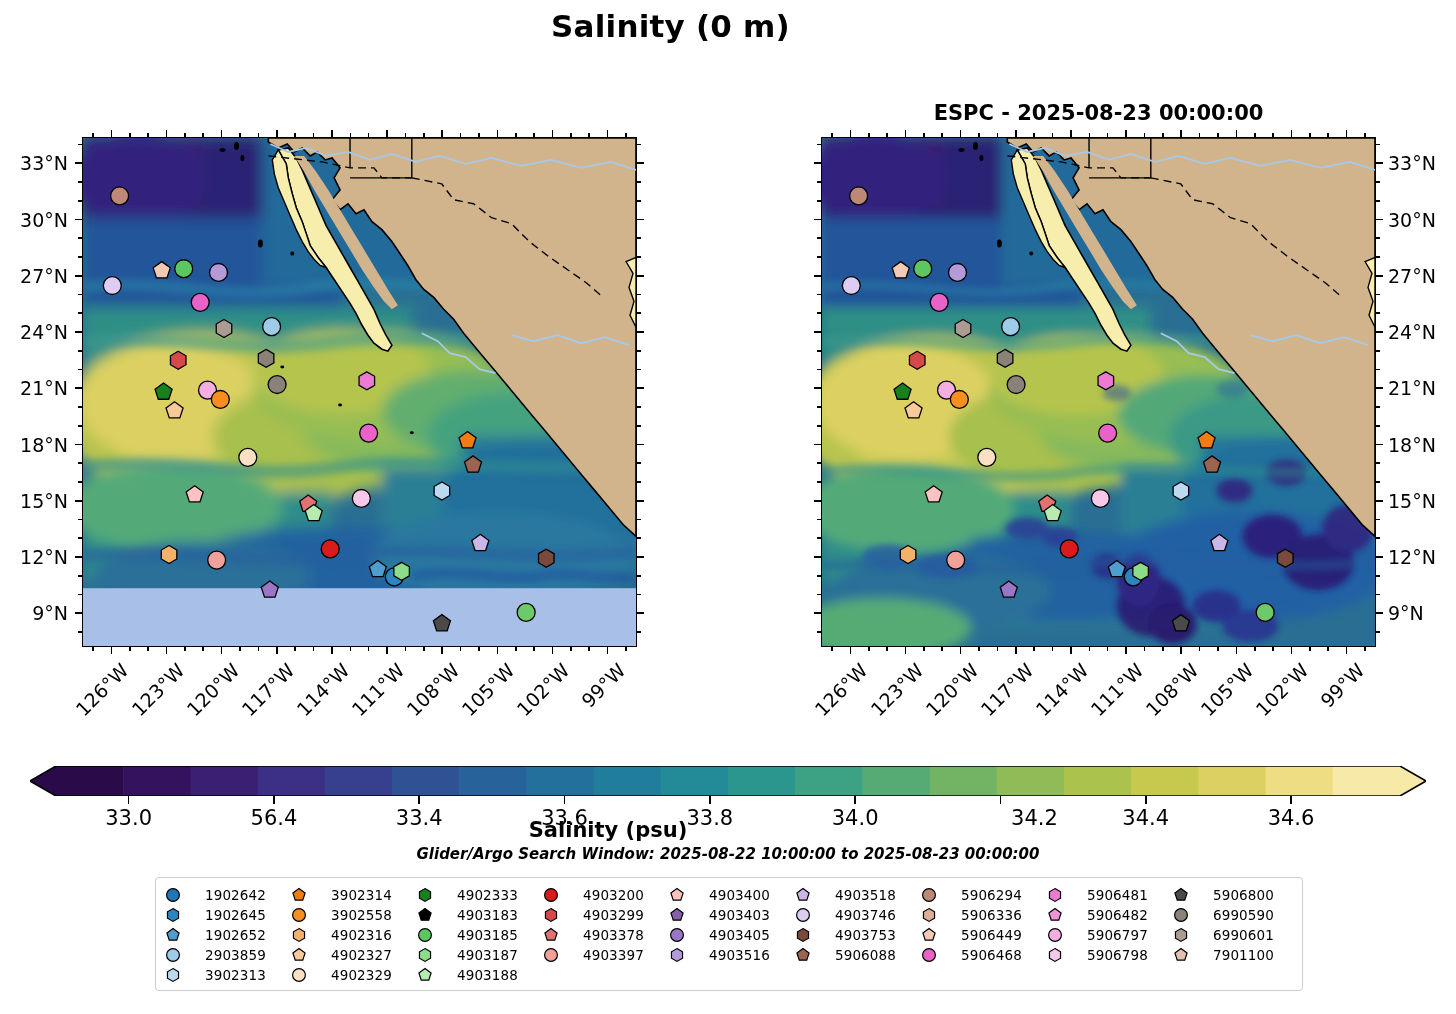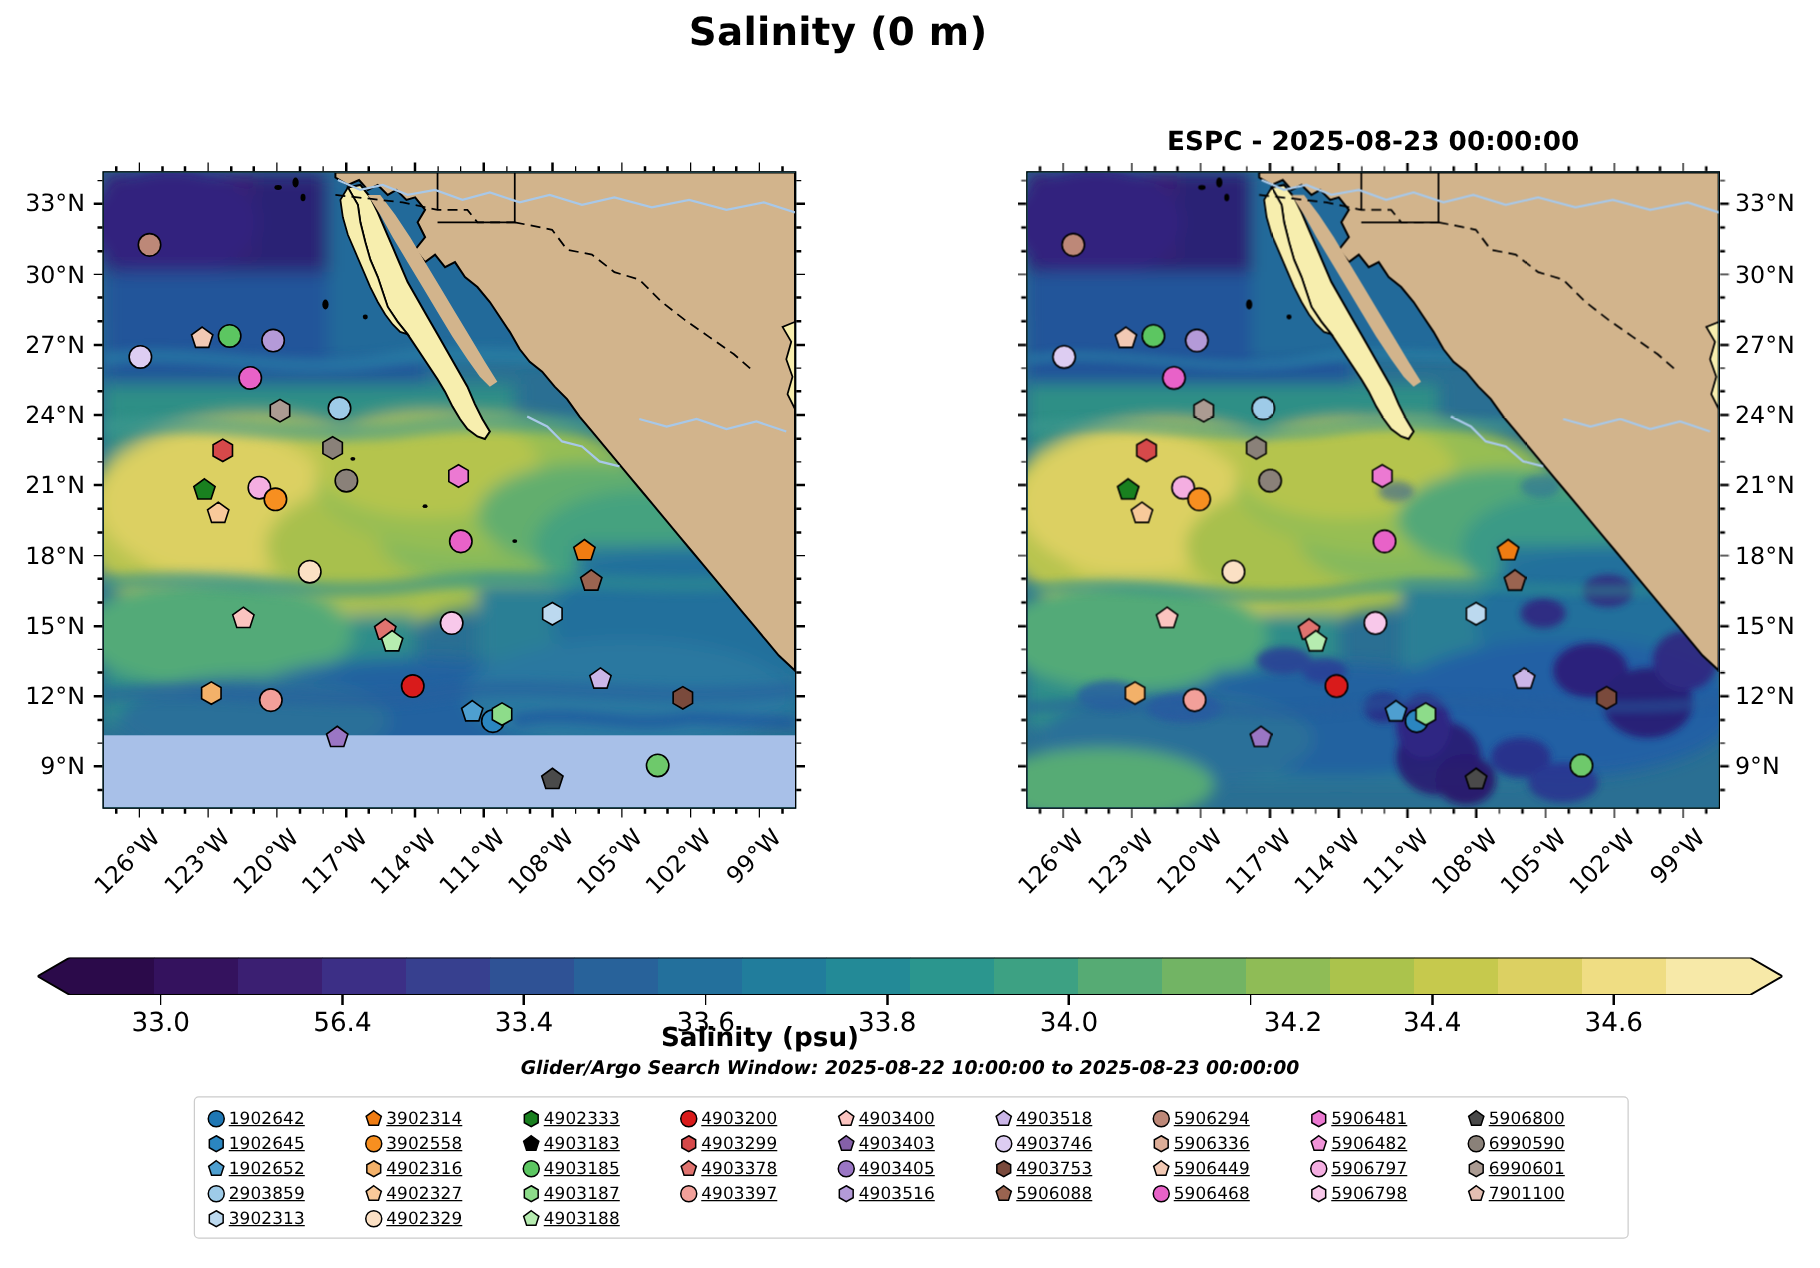--- a/index.html
+++ b/index.html
@@ -45,21 +45,21 @@
     font-size:21px;font-weight:bold;color:#000;}
   #cbar-sub{position:absolute;left:0;top:845px;width:1456px;text-align:center;
     font-size:15px;font-weight:bold;font-style:italic;color:#000;}
 
   
   #legend{position:absolute;left:155px;top:877px;width:1148px;height:114px;
     border:1px solid #cccccc;border-radius:4px;background:#ffffff;box-sizing:border-box;
     padding:7px 4px 4px 8px;}
   #legend-grid{display:flex;flex-direction:row;gap:0px;height:100%;}
   .lg-col{display:flex;flex-direction:column;width:127.5px;}
-  .lg-item{display:flex;flex-direction:row;align-items:center;height:20px;gap:1px;text-decoration:underline;}
+  .lg-item{display:flex;flex-direction:row;align-items:center;height:20px;gap:23px;}
   .lg-mark{width:18px;height:18px;flex:0 0 18px;display:block;}
   .lg-text{font-size:13.5px;color:#000;white-space:nowrap;letter-spacing:.1px;}
 </style>
 </head>
 <body>
 
 <div class="fig">
 
   <div id="suptitle">Salinity (0 m)</div>
 

